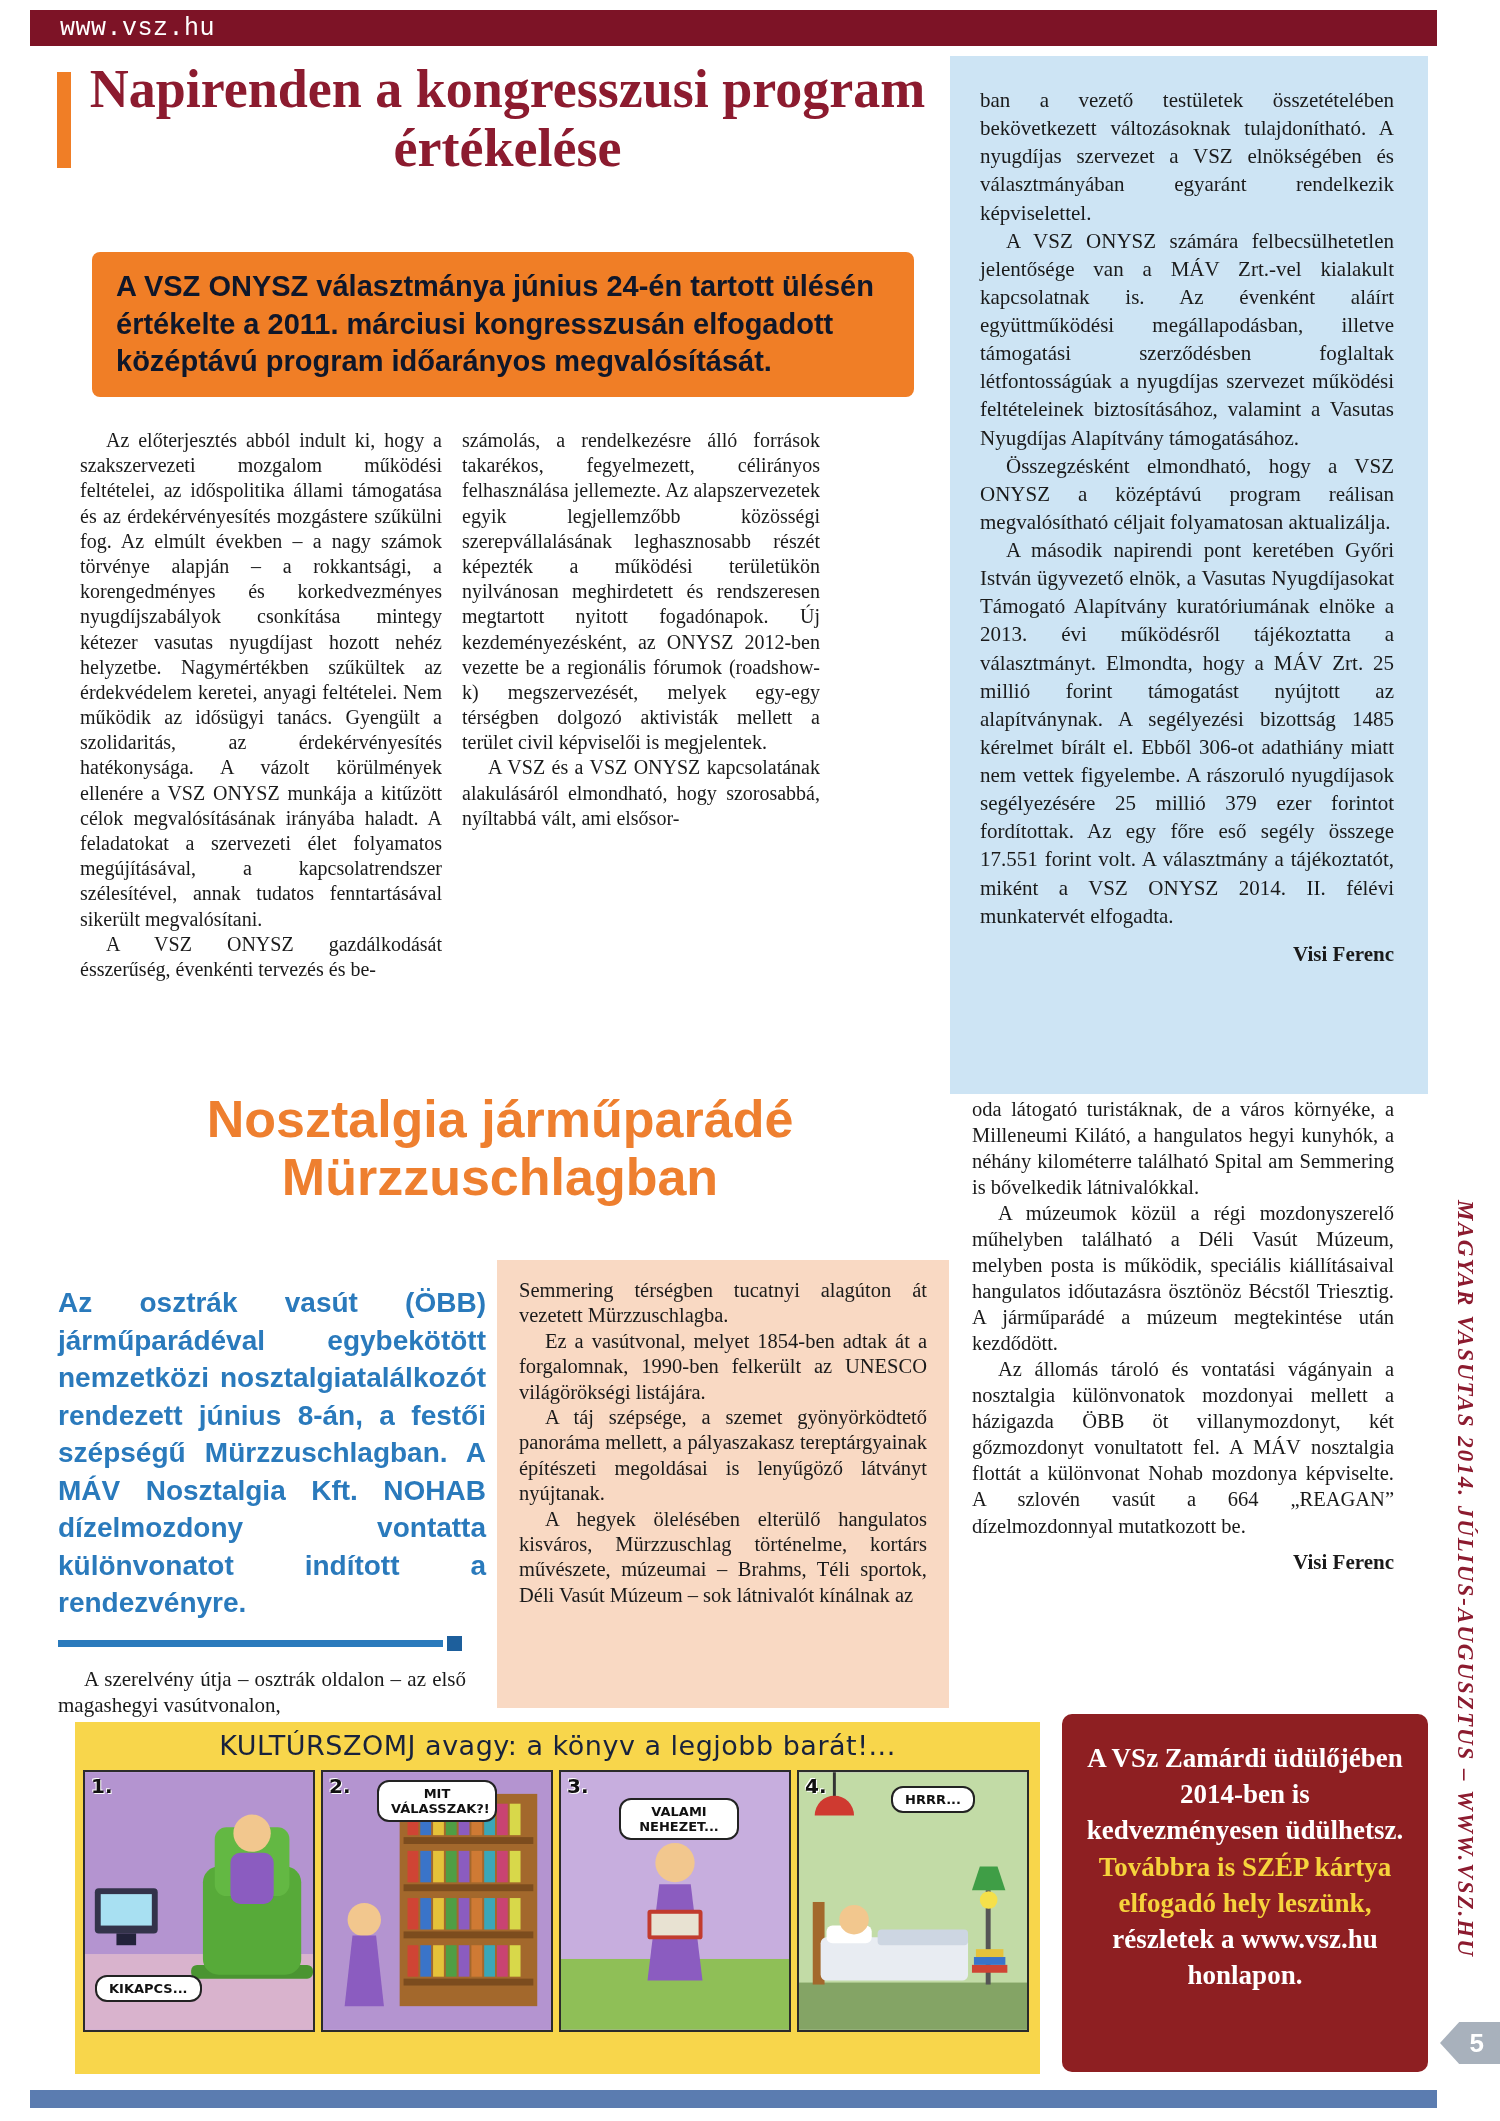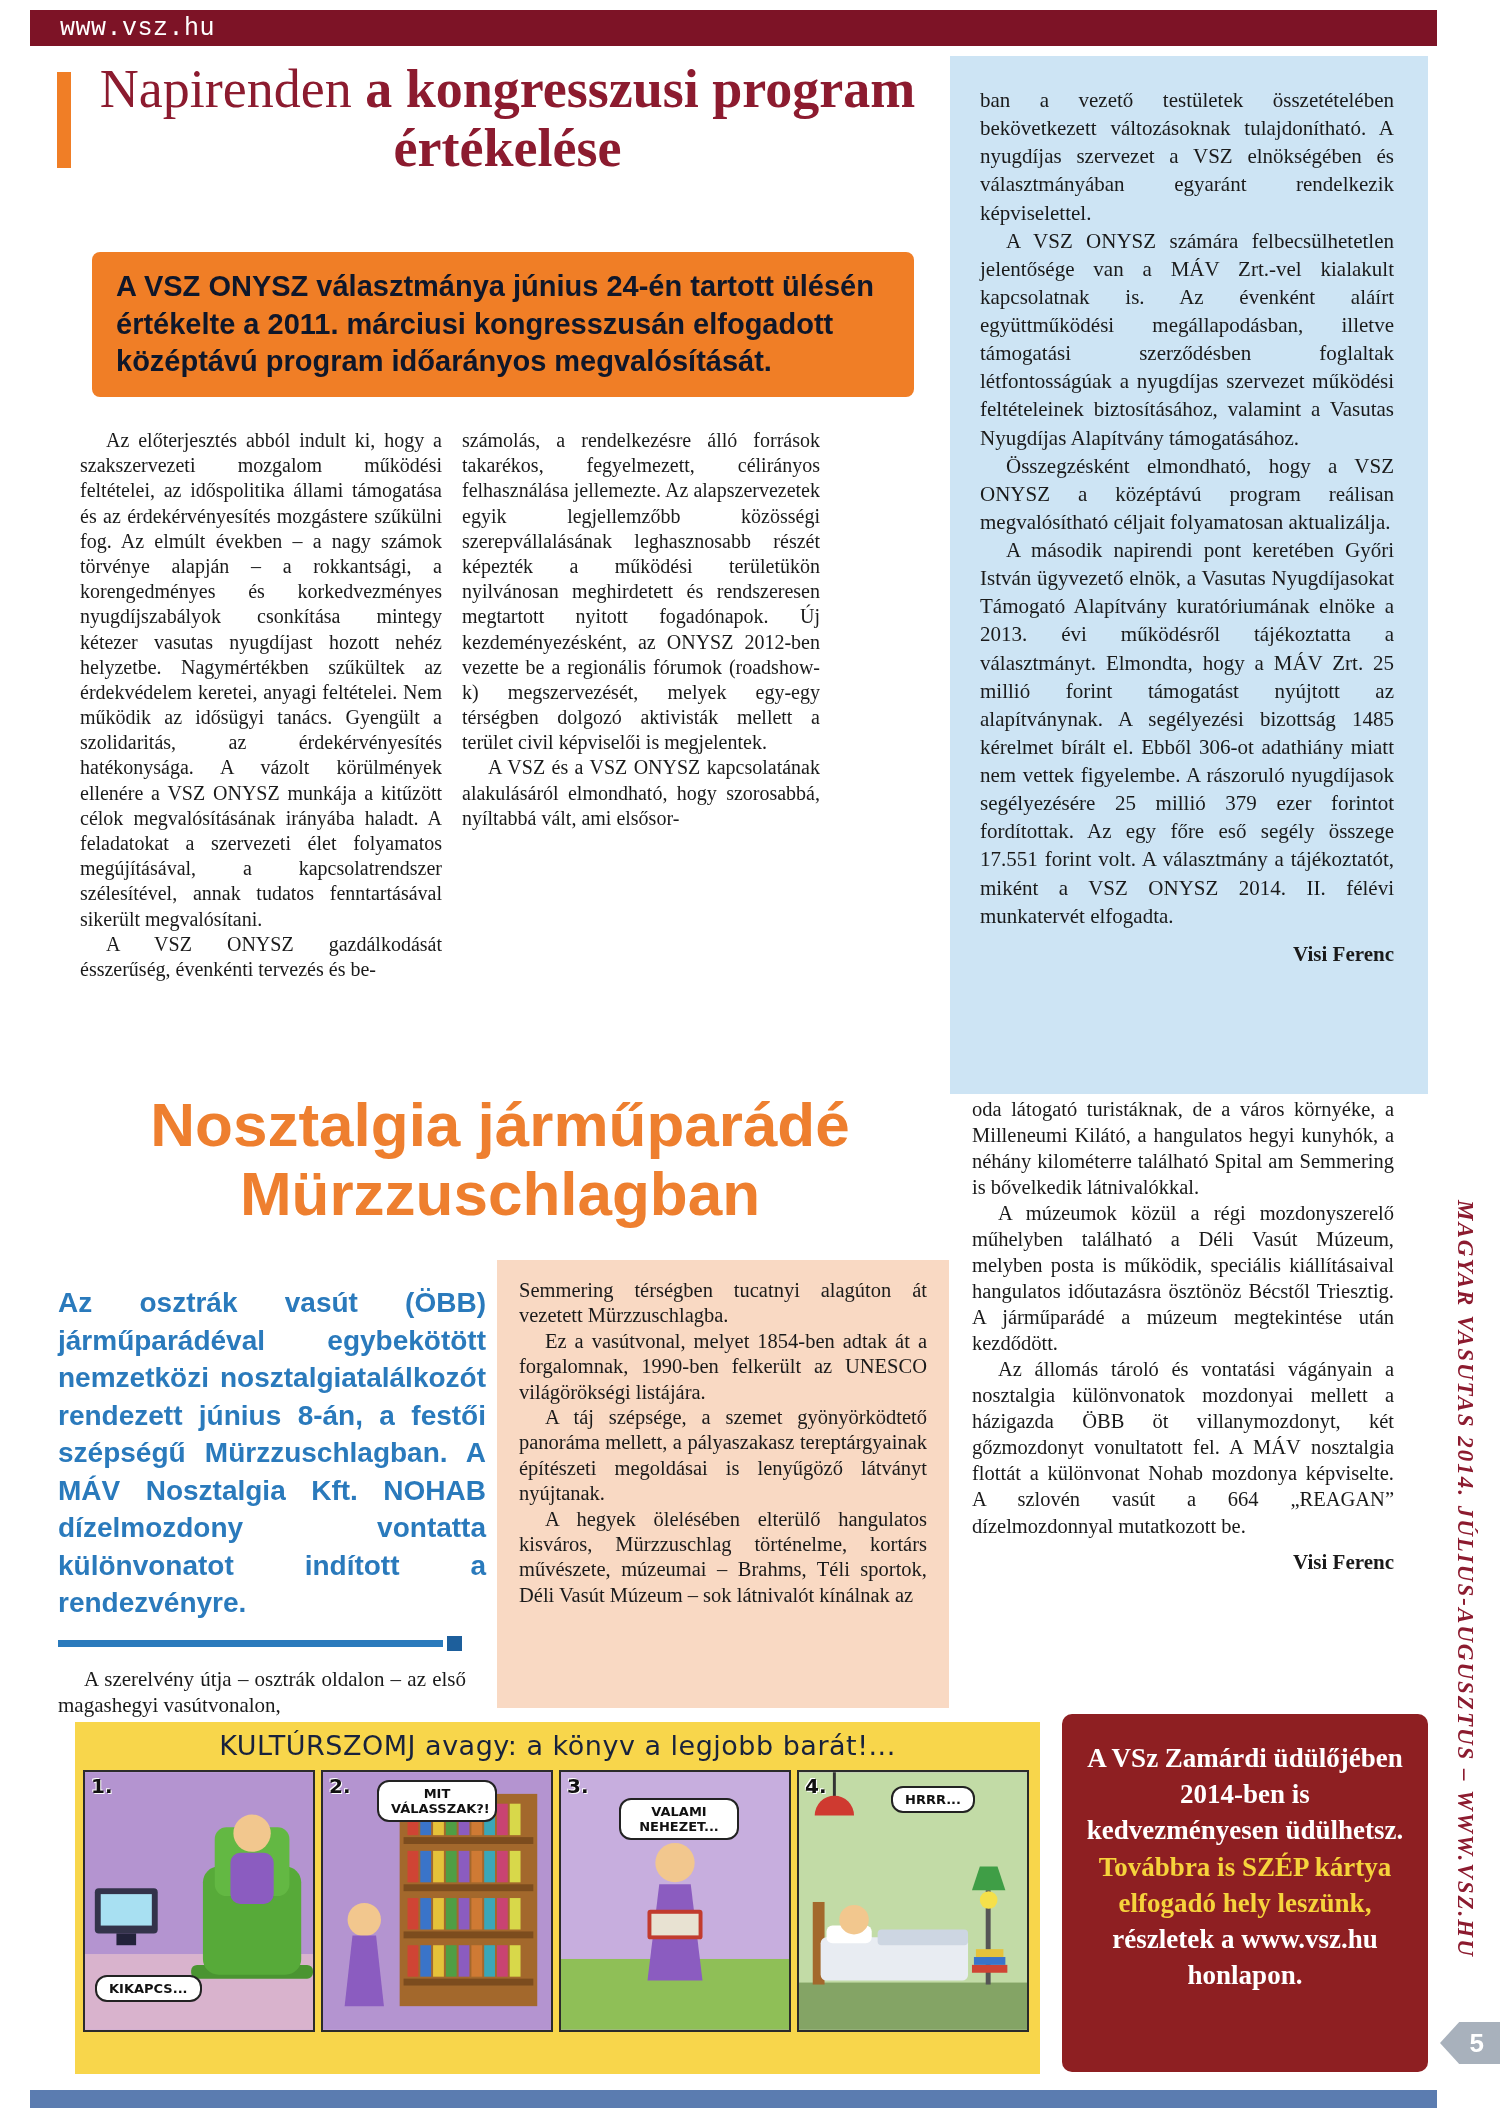--- a/index.html
+++ b/index.html
@@ -18,39 +18,39 @@
 
   .page-tab { left:1440px; top:2022px; width:60px; height:42px; background:#a8b1bc;
     clip-path:polygon(0 50%,32% 0,100% 0,100% 100%,32% 100%);
     display:flex; align-items:center; justify-content:flex-end; padding-right:16px;
     color:#fff; font:bold 26px "Liberation Sans", sans-serif; }
 
   
   .a1-accent { left:57px; top:72px; width:14px; height:96px; background:#f07e26; }
   .a1-title { left:85px; top:60px; width:845px; text-align:center; color:#8c1b2f;
     font-size:54px; line-height:1.1; }
-  .a1-title .t-bold { font-weight:normal; }
+  .a1-title .t-bold { font-weight:bold; }
   .a1-lead { left:92px; top:252px; width:822px; background:#f07e26; border-radius:8px;
     padding:16px 24px; color:#0f172a; font-family:"Liberation Sans", sans-serif; font-weight:bold;
     font-size:29px; line-height:1.3; }
 
   .bodytext p { text-align:justify; text-indent:26px; font-size:20px; line-height:1.26; }
   .bodytext p.noindent { text-indent:0; }
 
   .a1-col1 { left:80px; top:428px; width:362px; }
   .a1-col2 { left:462px; top:428px; width:358px; }
   .blue-panel { left:950px; top:56px; width:478px; height:1038px; background:#cde4f4; }
   .a1-col3 { padding:30px 34px 0 30px; }
   .a1-col3 p { font-size:21px; line-height:1.34; }
 
   .byline { text-align:right !important; font-weight:bold; text-indent:0 !important; margin-top:10px; font-size:21px !important; }
 
   
   .a2-title { left:55px; top:1090px; width:890px; text-align:center; color:#ee7f2f;
-    font-family:"Liberation Sans", sans-serif; font-weight:bold; font-size:62px; line-height:1.12; }
+    font-family:"Liberation Sans", sans-serif; font-weight:bold; font-size:52px; line-height:1.12; }
   .a2-intro { left:58px; top:1284px; width:428px; color:#2a7abc;
     font-family:"Liberation Sans", sans-serif; font-weight:bold; font-size:28px; line-height:1.34; text-align:justify; }
   .a2-rule { left:58px; top:1640px; width:385px; height:7px; background:#2a7abc; }
   .a2-rule-cap { left:447px; top:1636px; width:15px; height:15px; background:#1d5f9c; }
   .a2-left-para { left:58px; top:1666px; width:408px; }
   .a2-left-para p { font-size:21px; }
   .peach-panel { left:497px; top:1260px; width:452px; height:448px; background:#f9d9c3; padding:18px 22px; }
   .peach-panel p { font-size:20.5px; line-height:1.24; }
   .a2-right { left:966px; top:1096px; width:428px; }
   .a2-right p { font-size:20.5px; line-height:1.27;margin-left:6px; }

